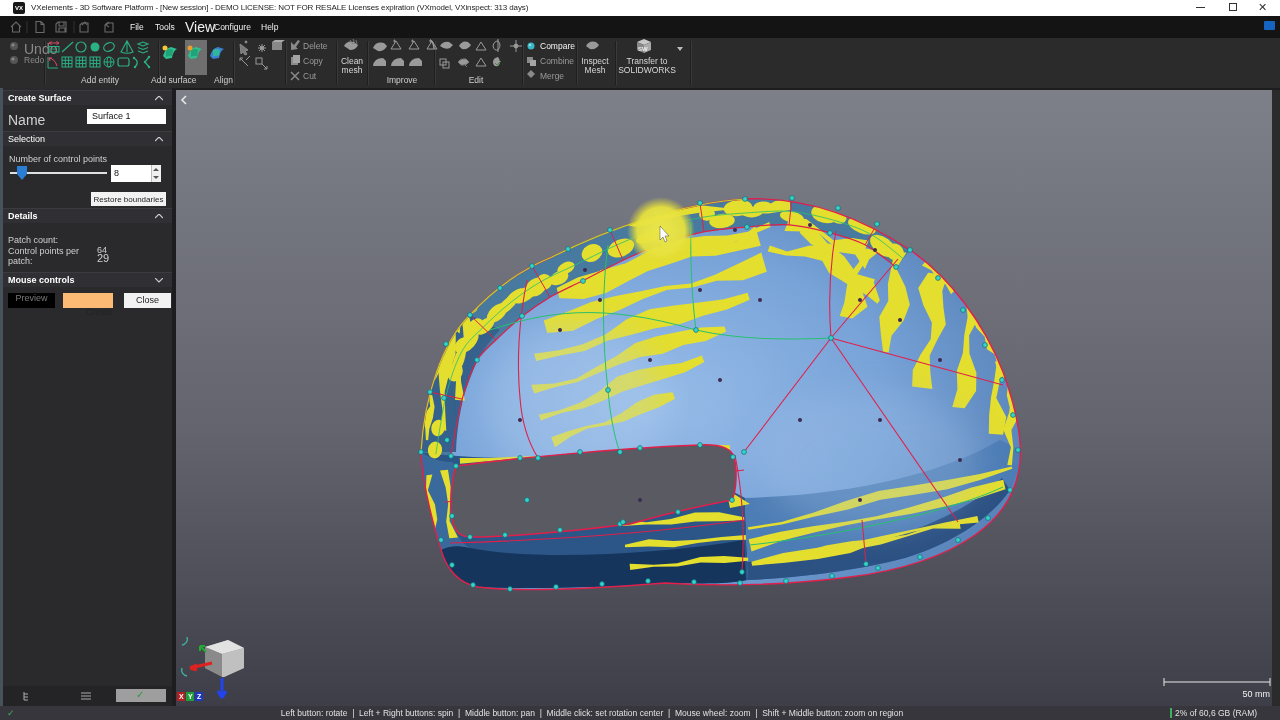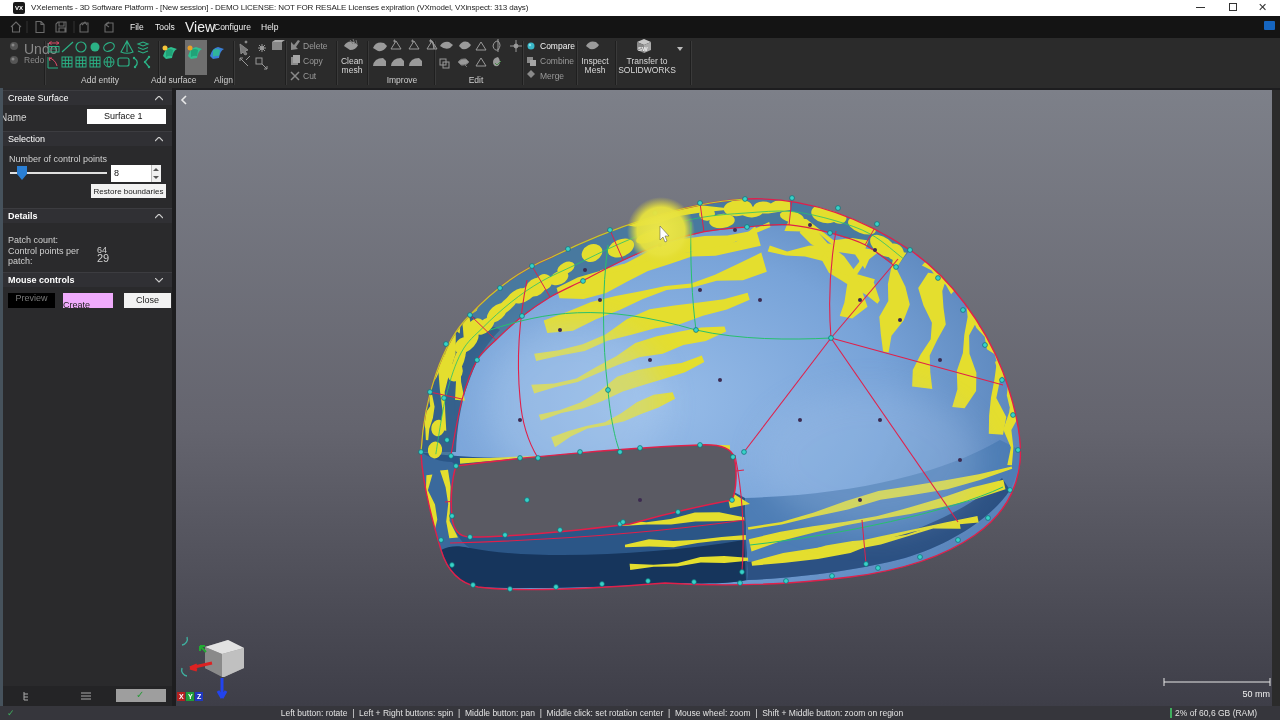--- a/index.html
+++ b/index.html
@@ -221,63 +221,63 @@
       <path d="M 637,42 l 7,-3 7,3 -7,3 Z" fill="#c8c8c8"></path>
       <path d="M 637,42 v 8 l 7,3 v -8 Z" fill="#888"></path>
       <path d="M 651,42 v 8 l -7,3 v -8 Z" fill="#aaa"></path>
       <text x="638" y="51" font-size="6" fill="#eee" font-weight="bold">SW</text>
     </g>
     <path d="M 677,47 l 3,4 3,-4 Z" fill="#bbb"></path>
   </svg>
 
 <div class="abs" style="left:0;top:88px;width:172px;height:618px;background:#2a2a2c">
 <div class="abs" style="left:0;top:2px;width:172px;height:15px;background:#303034;border-top:1px solid #3c3c40">
-      <div class="abs" style="left:8px;top:2px;font-size:9px;font-weight:normal;color:#fff">Create Surface</div>
+      <div class="abs" style="left:8px;top:2px;font-size:9px;font-weight:bold;color:#fff">Create Surface</div>
       <svg class="abs" style="left:155px;top:5px" width="8" height="5" viewBox="0 0 8 5">
         <path d="M 0,4 L 4,0 L 8,4" fill="none" stroke="#ccc" stroke-width="1.2"></path>
       </svg>
     </div>
-    <div class="abs" style="left:0;top:24px;width:40px;height:10px;font-size:10px;color:#d0d0d0">Name</div>
-    <div class="abs" style="left:87px;top:21px;width:79px;height:15px;background:#fff;font-size:9px;color:#111;padding:2px 0 0 17px">Surface 1</div>
+    <div class="abs" style="left:8px;top:24px;width:40px;height:10px;font-size:14px;color:#d0d0d0">Name</div>
+    <div class="abs" style="left:87px;top:21px;width:79px;height:15px;background:#fff;font-size:9px;color:#111;padding:2px 0 0 5px">Surface 1</div>
     <div class="abs" style="left:0;top:43px;width:172px;height:15px;background:#303034;border-top:1px solid #3c3c40">
       <div class="abs" style="left:8px;top:2px;font-size:9px;font-weight:normal;color:#fff">Selection</div>
       <svg class="abs" style="left:155px;top:5px" width="8" height="5" viewBox="0 0 8 5">
         <path d="M 0,4 L 4,0 L 8,4" fill="none" stroke="#ccc" stroke-width="1.2"></path>
       </svg>
     </div>
     <div class="abs" style="left:9px;top:66px;width:140px;height:10px;font-size:9px;color:#d0d0d0">Number of control points</div>
     <div class="abs" style="left:10px;top:84px;width:97px;height:2px;background:#e0e0e0"></div>
     <svg class="abs" style="left:16px;top:77px" width="12" height="17" viewBox="0 0 12 17">
       <path d="M 1,1 H 11 V 9 L 6,15 L 1,9 Z" fill="#2a7fd4"></path>
     </svg>
     <div class="abs" style="left:111px;top:77px;width:40px;height:17px;background:#fff;font-size:9px;color:#111;padding:3px 0 0 3px">8</div>
     <div class="abs" style="left:151px;top:77px;width:10px;height:17px;background:#f0f0f0;border-left:1px solid #bbb"></div>
     <svg class="abs" style="left:152px;top:79px" width="8" height="13" viewBox="0 0 8 13">
       <path d="M 1,4 L 4,1 L 7,4 Z" fill="#555"></path>
       <path d="M 1,9 L 4,12 L 7,9 Z" fill="#555"></path>
     </svg>
-    <div class="abs" style="left:91px;top:96px;width:75px;height:14px;background:#f2f2f2;font-size:8px;color:#222;text-align:center;padding-top:3px;white-space:nowrap">Restore boundaries</div>
+    <div class="abs" style="left:91px;top:104px;width:75px;height:14px;background:#f2f2f2;font-size:8px;color:#222;text-align:center;padding-top:3px;white-space:nowrap">Restore boundaries</div>
     <div class="abs" style="left:0;top:120px;width:172px;height:15px;background:#303034;border-top:1px solid #3c3c40">
       <div class="abs" style="left:8px;top:2px;font-size:9px;font-weight:bold;color:#fff">Details</div>
       <svg class="abs" style="left:155px;top:5px" width="8" height="5" viewBox="0 0 8 5">
         <path d="M 0,4 L 4,0 L 8,4" fill="none" stroke="#ccc" stroke-width="1.2"></path>
       </svg>
     </div>
     <div class="abs" style="left:8px;top:147px;width:80px;height:10px;font-size:9px;color:#d0d0d0">Patch count:</div>
     <div class="abs" style="left:97px;top:164px;width:30px;height:10px;font-size:11px;color:#d0d0d0">29</div>
     <div class="abs" style="left:8px;top:158px;width:85px;height:20px;font-size:9px;color:#d0d0d0;line-height:10px">Control points per patch:</div>
     <div class="abs" style="left:97px;top:157px;width:30px;height:10px;font-size:9px;color:#d0d0d0">64</div>
     <div class="abs" style="left:0;top:184px;width:172px;height:15px;background:#303034;border-top:1px solid #3c3c40">
       <div class="abs" style="left:8px;top:2px;font-size:9px;font-weight:bold;color:#fff">Mouse controls</div>
       <svg class="abs" style="left:155px;top:5px" width="8" height="5" viewBox="0 0 8 5">
         <path d="M 0,0 L 4,4 L 8,0" fill="none" stroke="#ccc" stroke-width="1.2"></path>
       </svg>
     </div>
     <div class="abs" style="left:8px;top:205px;width:47px;height:15px;background:#000000;font-size:9px;color:#7a7a7a;text-align:center;padding-top:0">Preview</div>
-    <div class="abs" style="left:63px;top:205px;width:50px;height:15px;background:#f0abfc;font-size:9px;color:#222;text-align:left;padding-top:7px">Create</div>
+    <div class="abs" style="left:63px;top:205px;width:50px;height:15px;background:#fdba74;font-size:9px;color:#222;text-align:right;padding-top:14px">Create</div>
     <div class="abs" style="left:124px;top:205px;width:47px;height:15px;background:#f2f2f2;font-size:9px;color:#222;text-align:center;padding-top:2px">Close</div>
     <div class="abs" style="left:0px;top:598px;width:172px;height:20px;background:#242426"></div>
     <svg class="abs" style="left:22px;top:603px" width="12" height="10" viewBox="0 0 12 10">
       <path d="M 2,1 v 8 M 2,3 h 4 M 2,6 h 4 M 2,9 h 4" stroke="#aaa" fill="none"></path>
     </svg>
     <svg class="abs" style="left:80px;top:603px" width="12" height="10" viewBox="0 0 12 10">
       <path d="M 1,2 h 10 M 1,5 h 10 M 1,8 h 10" stroke="#aaa" fill="none"></path>
     </svg>
     <div class="abs" style="left:116px;top:601px;width:50px;height:13px;background:#9e9e9e"></div>
     <div class="abs" style="left:136px;top:601px;font-size:10px;color:#2a9a3a">✓</div>

